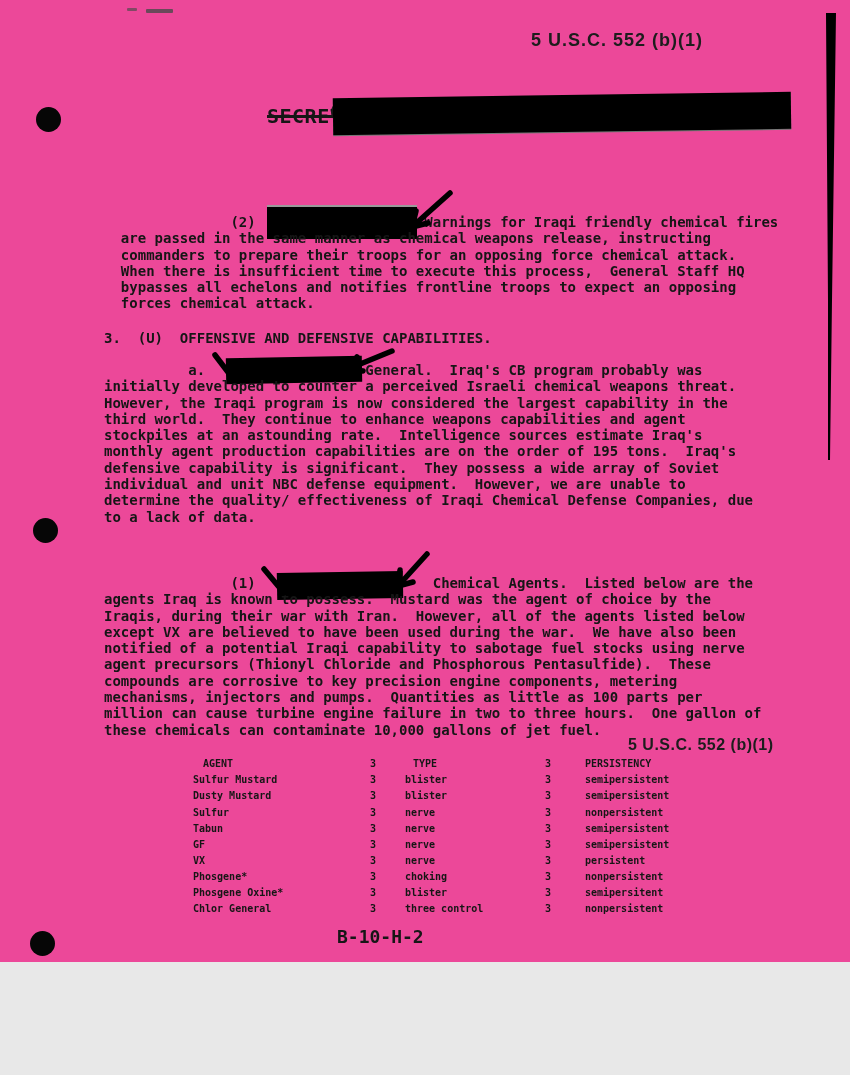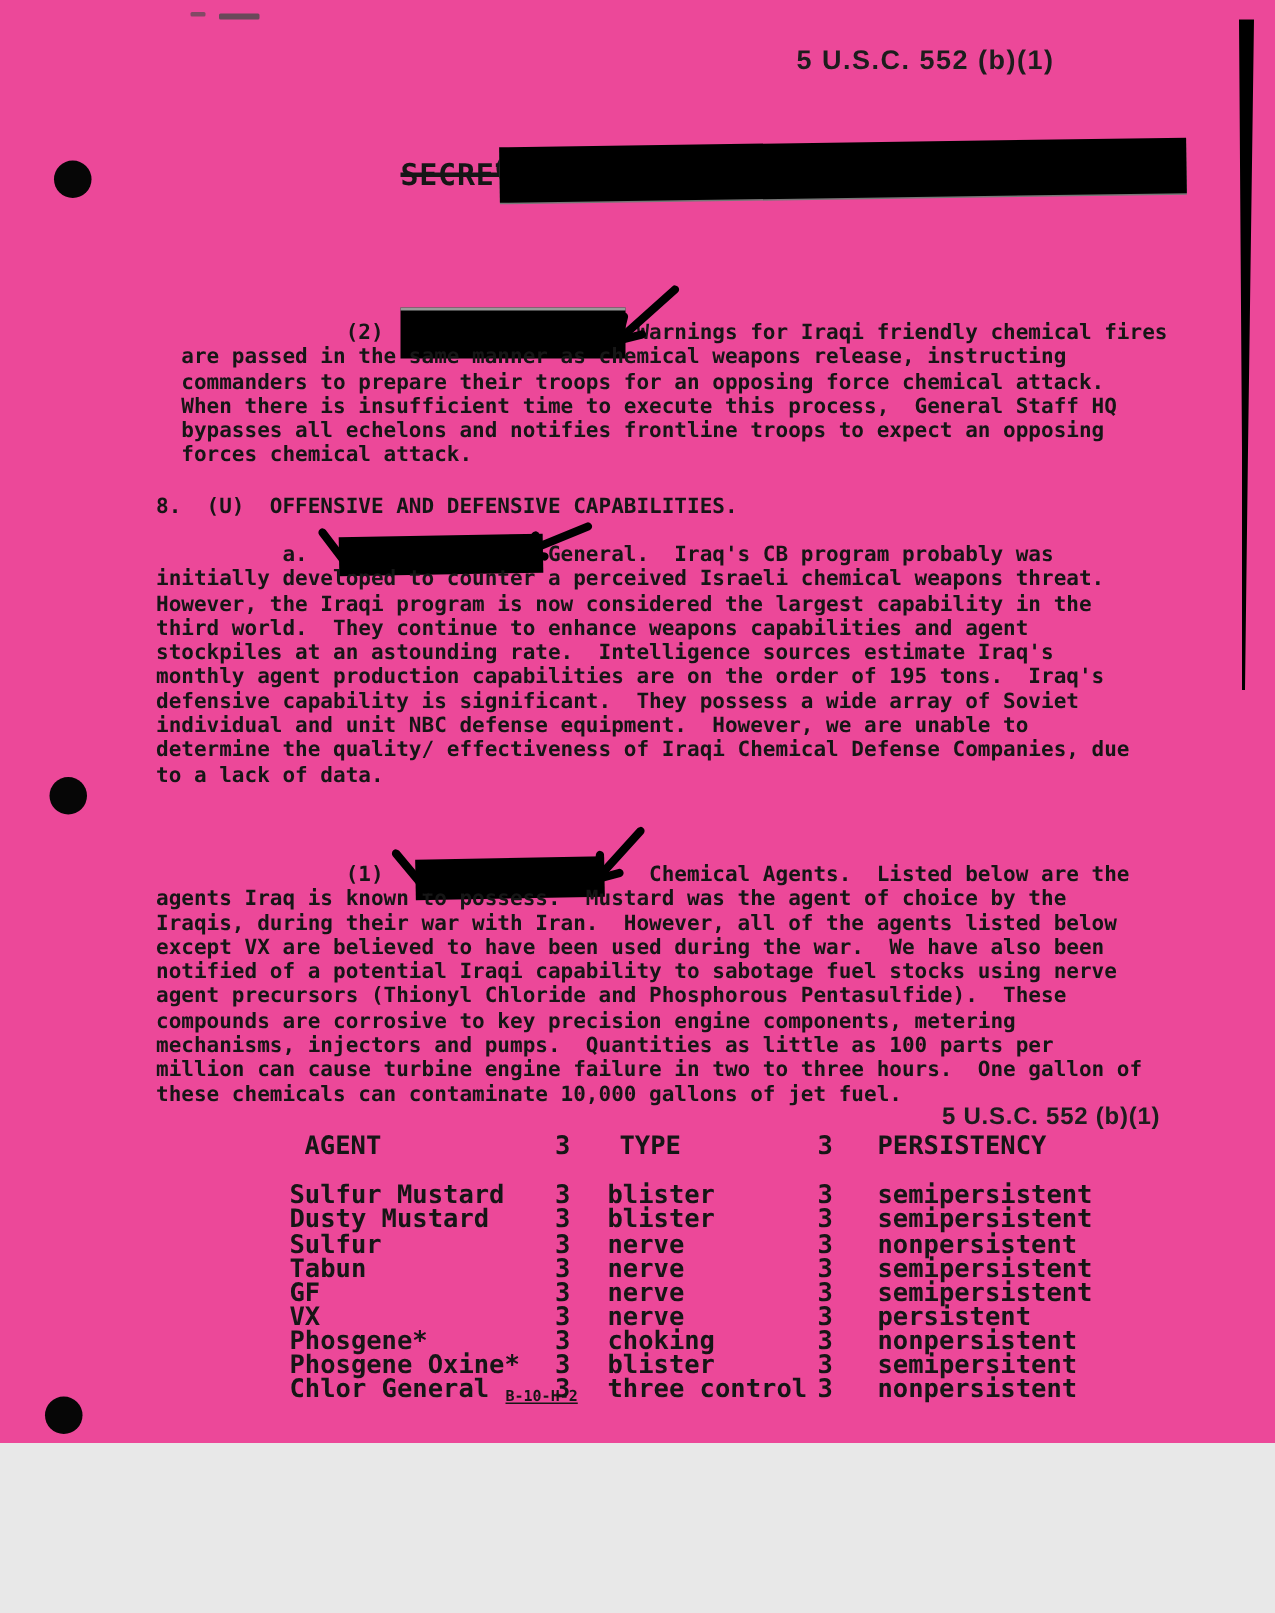--- a/index.html
+++ b/index.html
@@ -26,29 +26,29 @@
   
   .hole{position:absolute;width:25px;height:25px;border-radius:50%;background:#060606;}
   .hole-1{left:36px;top:107px;}
   .hole-2{left:33px;top:518px;}
   .hole-3{left:30px;top:931px;}
   
   .smudge{position:absolute;background:#4a4a4a;border-radius:1px;}
   .smudge-1{left:127px;top:8px;width:10px;height:3px;opacity:.65;}
   .smudge-2{left:146px;top:9px;width:27px;height:4px;opacity:.8;}
   
-  .agent-table{position:absolute;left:193px;top:756px;font-size:17px;line-height:16.3px;}
+  .agent-table{position:absolute;left:193px;top:756px;font-size:10px;line-height:16.3px;}
   .trow{display:flex;}
-  .trows{margin-top:17px;}
+  .trows{}
   .trows .trow{height:16.15px;}
   .c{display:block;white-space:pre;}
   .c1{width:177px;}.c2{width:35px;}.c3{width:140px;}.c4{width:40px;}.c5{flex:1;}
   .ind10{text-indent:10px;}
   .ind8{text-indent:8px;}
-  .footer{position:absolute;left:337px;top:926px;font-size:10px;white-space:pre;text-decoration:underline;}
+  .footer{position:absolute;left:337px;top:926px;font-size:18px;white-space:pre;}
   .overlay{position:absolute;left:0;top:0;pointer-events:none;}
 </style>
 </head>
 <body>
 
 <div class="page">
 
   <div class="hole hole-1"></div>
   <div class="hole hole-2"></div>
   <div class="hole hole-3"></div>
@@ -65,21 +65,21 @@
 
 
   <div class="redaction red-p2"></div>
   <div class="para" style="left:104px;top:214px;">               (2)                    Warnings for Iraqi friendly chemical fires
   are passed in the same manner as chemical weapons release, instructing
   commanders to prepare their troops for an opposing force chemical attack.
   When there is insufficient time to execute this process,  General Staff HQ
   bypasses all echelons and notifies frontline troops to expect an opposing
   forces chemical attack.</div>
 
-  <div class="para" style="left:104px;top:330px;">8.  (U)  OFFENSIVE AND DEFENSIVE CAPABILITIES.</div>
+  <div class="para" style="left:104px;top:330px;">3.  (U)  OFFENSIVE AND DEFENSIVE CAPABILITIES.</div>
 
   <div class="redaction red-pa"></div>
   <div class="para" style="left:104px;top:362px;">          a.                   General.  Iraq's CB program probably was
 initially developed to counter a perceived Israeli chemical weapons threat.
 However, the Iraqi program is now considered the largest capability in the
 third world.  They continue to enhance weapons capabilities and agent
 stockpiles at an astounding rate.  Intelligence sources estimate Iraq's
 monthly agent production capabilities are on the order of 195 tons.  Iraq's
 defensive capability is significant.  They possess a wide array of Soviet
 individual and unit NBC defense equipment.  However, we are unable to

